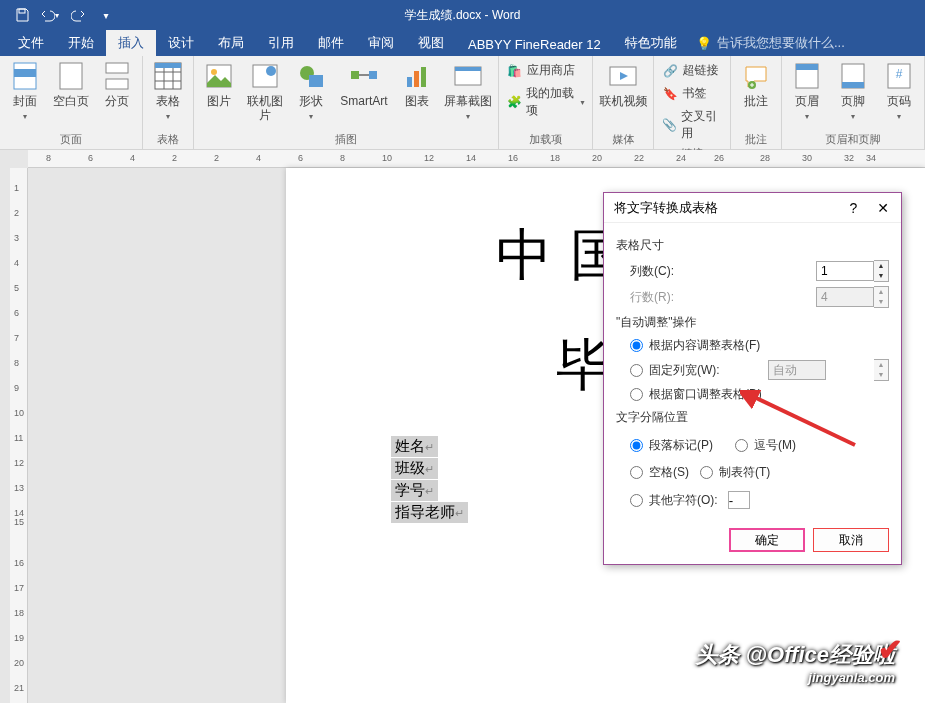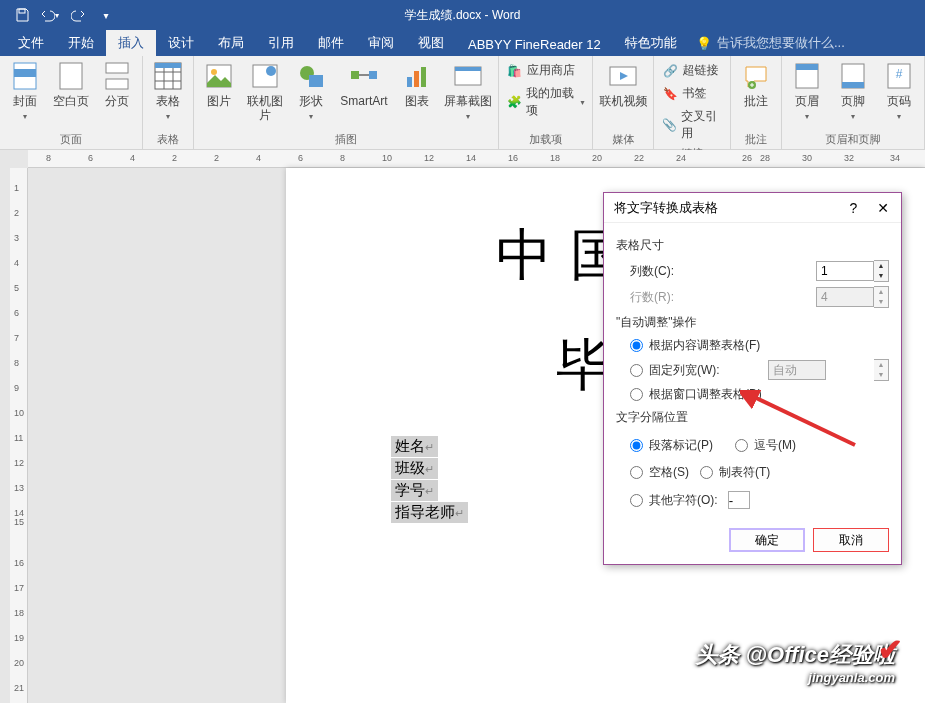--- a/index.html
+++ b/index.html
@@ -57,21 +57,21 @@
 .spinner input { width:58px; height:20px; border:1px solid #aaa; padding:0 4px; font-size:12px; }
 .spinner .btns { display:flex; flex-direction:column; border:1px solid #aaa; border-left:none; }
 .spinner .btns span { width:14px; height:10px; font-size:7px; text-align:center; line-height:10px; cursor:pointer; background:#f5f5f5; }
 .disabled { color:#999;gap:48px; }
 .radio-row { display:flex; align-items:center; margin:5px 0 5px 14px; gap:6px; }
 .radio-grid { display:flex; flex-wrap:wrap; margin-left:14px; }
 .radio-grid .radio-row { width:105px; margin-left:0; }
 .other-input { width:22px; height:18px; border:1px solid #aaa; margin-left:4px; }
 .dlg-btns { display:flex; justify-content:flex-end; gap:8px; margin-top:14px; }
 .dlg-btn { width:76px; height:24px; border:1px solid #ef4444; background:#fdfdfd; font-size:12px; cursor:pointer; }
-.dlg-btn.primary { border:2px solid #c4b5fd; }
+.dlg-btn.primary { border:2px solid #ec4899; }
 
 
 .arrow { position:absolute; left:740px; top:390px; width:120px; height:60px; pointer-events:none; }
 
 
 .watermark { position:absolute; right:30px; bottom:18px; color:#fff; font-weight:bold; font-style:italic; text-shadow:0 0 4px #000,1px 1px 2px #000; font-size:22px; text-align:right; }
 .watermark .sub { font-size:13px; font-style:italic; }
 .checkmark { position:absolute; right:22px; bottom:36px; font-size:30px; color:#e03030; font-weight:bold; }
 input[type=radio]{margin:0;}
 </style>
@@ -350,25 +350,25 @@
       <span class="tick" style="left: 270px;">6</span>
       <span class="tick" style="left: 312px;">8</span>
       <span class="tick" style="left: 354px;">10</span>
       <span class="tick" style="left: 396px;">12</span>
       <span class="tick" style="left: 438px;">14</span>
       <span class="tick" style="left: 480px;">16</span>
       <span class="tick" style="left: 522px;">18</span>
       <span class="tick" style="left: 564px;">20</span>
       <span class="tick" style="left: 606px;">22</span>
       <span class="tick" style="left: 648px; text-align: right;">24</span>
-      <span class="tick" style="left: 714px;">26</span>
+      <span class="tick" style="left: 686px;">26</span>
       <span class="tick" style="left: 732px;">28</span>
       <span class="tick" style="left: 774px;">30</span>
       <span class="tick" style="left: 816px;">32</span>
-      <span class="tick" style="left: 838px; margin-left: 24px;">34</span>
+      <span class="tick" style="left: 838px;">34</span>
     </div>
   <div class="vruler">
       <span class="tick" style="top: 15px;">1</span>
       <span class="tick" style="top: 40px;">2</span>
       <span class="tick" style="top: 65px;">3</span>
       <span class="tick" style="top: 90px;">4</span>
       <span class="tick" style="top: 115px;">5</span>
       <span class="tick" style="top: 140px;">6</span>
       <span class="tick" style="top: 165px;">7</span>
       <span class="tick" style="top: 190px;">8</span>

